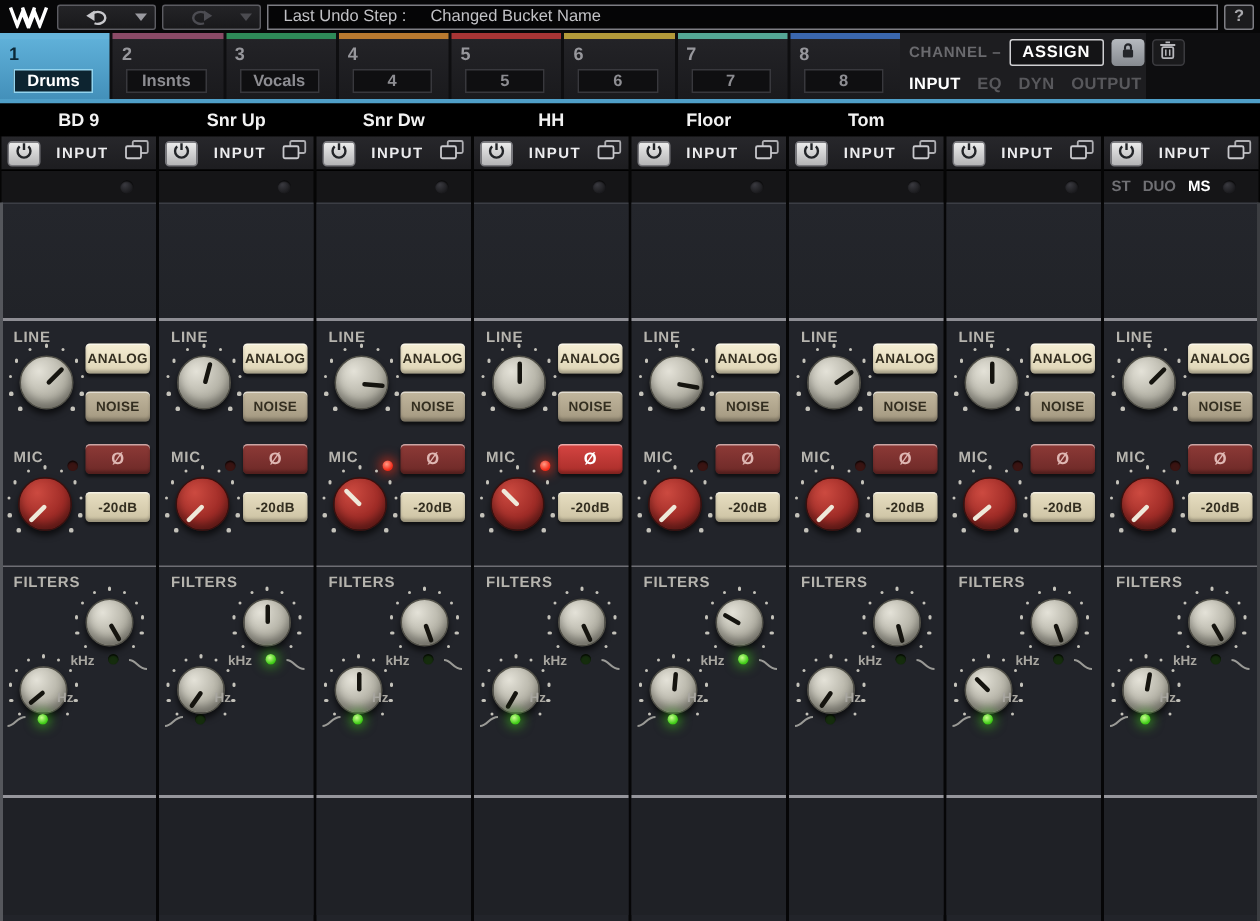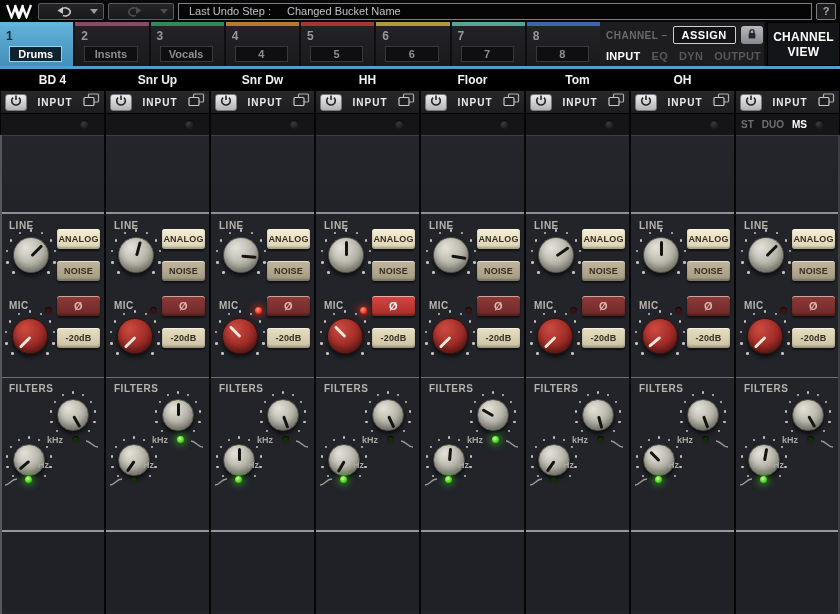--- a/index.html
+++ b/index.html
@@ -220,35 +220,30 @@
           </span>
         </button>
       </div>
       <div class="brow2">
         <span class="vt active">INPUT</span>
         <span class="vt">EQ</span>
         <span class="vt">DYN</span>
         <span class="vt">OUTPUT</span>
       </div>
     </div>
-    <button class="chviewbtn">
-      <span>CHANNEL</span>
-      <span>VIEW</span>
-    </button>
   </div>
   <div class="accentline"></div>
 
   <div class="names" id="names">
-      <div class="name-cell">BD 4</div>
+      <div class="name-cell">BD 9</div>
       <div class="name-cell">Snr Up</div>
       <div class="name-cell">Snr Dw</div>
       <div class="name-cell">HH</div>
       <div class="name-cell">Floor</div>
       <div class="name-cell">Tom</div>
-      <div class="name-cell">OH</div>
     </div>
   <div class="powrow" id="powrow">
       <div class="power-cell">
     <button class="pwr">
       <span>
         <svg width="12" height="12" viewBox="0 0 12 12">
           <path d="M3.1 2.6 A4.3 4.3 0 1 0 8.9 2.6" fill="none" stroke="#222428" stroke-width="1.6"></path>
           <line x1="6" y1="0.5" x2="6" y2="5" stroke="#222428" stroke-width="1.6"></line>
         </svg>
       </span>

